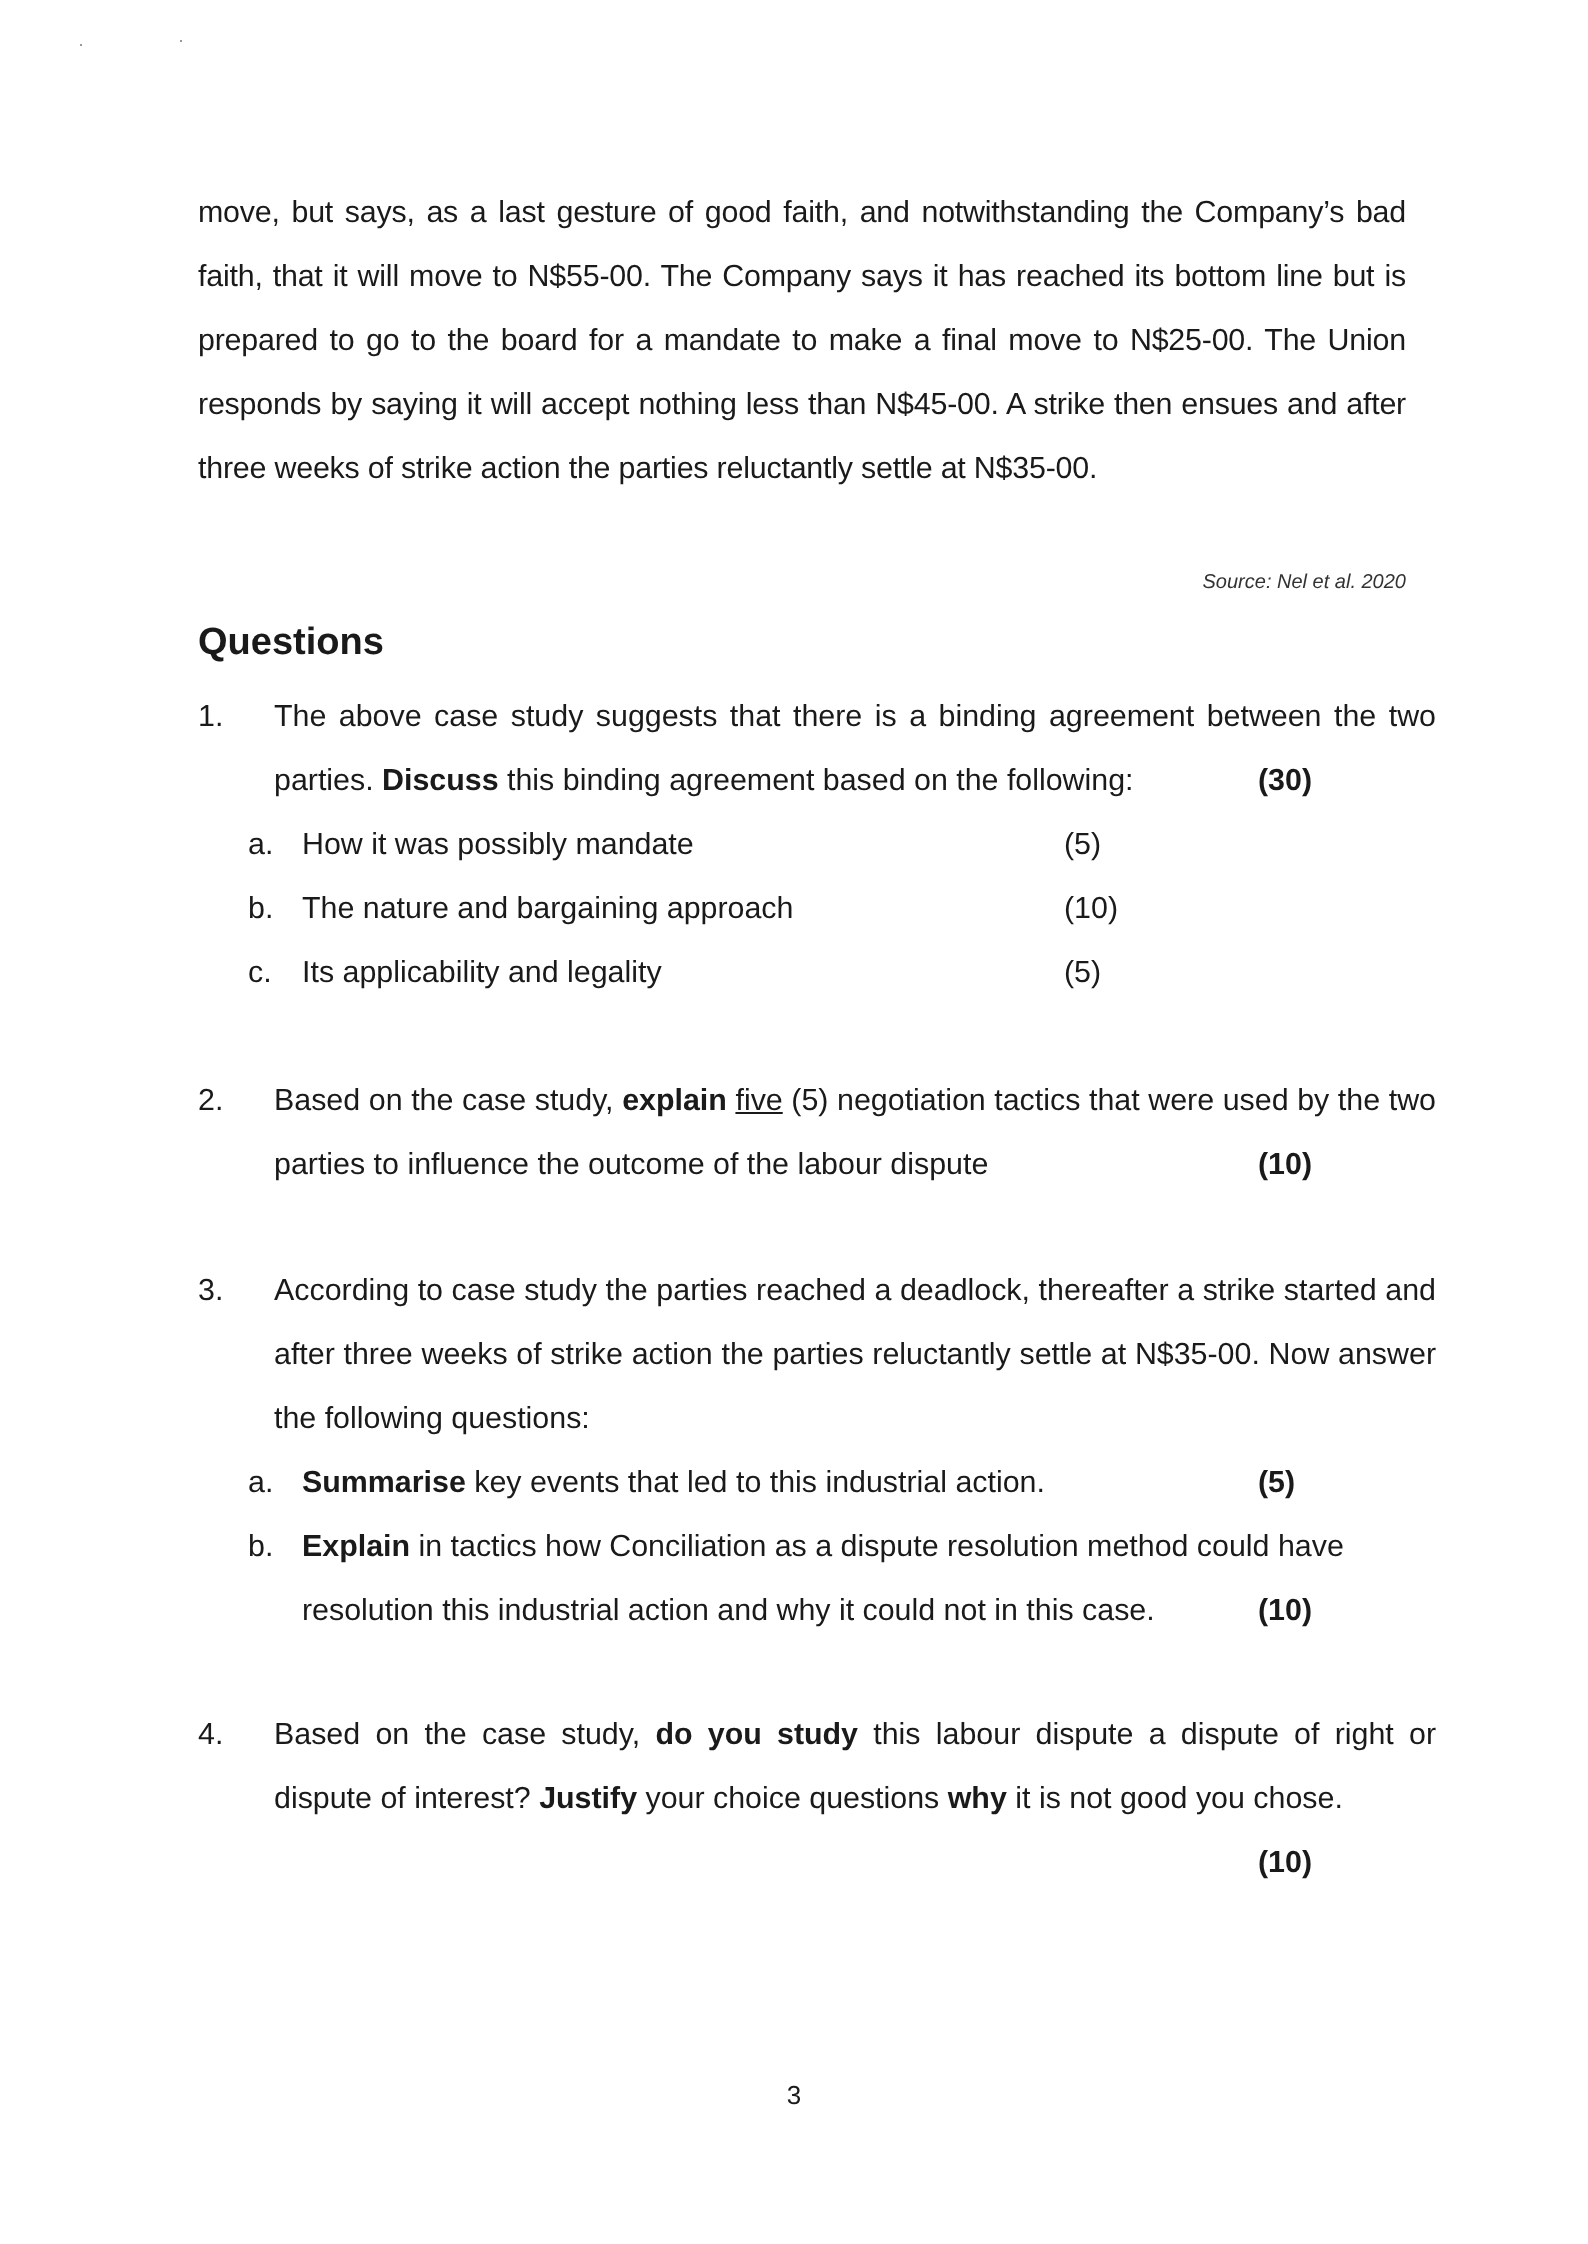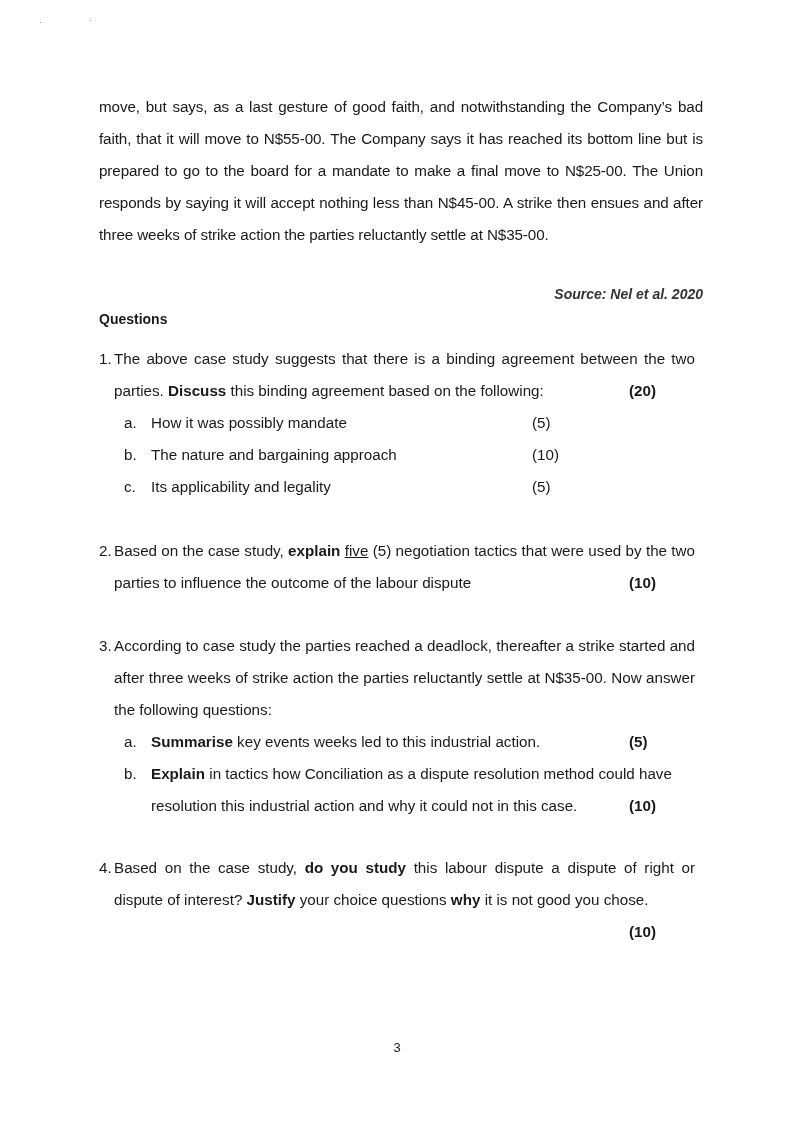--- a/index.html
+++ b/index.html
@@ -1,25 +1,25 @@
 <!DOCTYPE html>
 <html><head>
 <meta charset="utf-8">
 <style>
   html, body { margin: 0; padding: 0; background: #ffffff; }
   body { width: 794px; height: 1122px; position: relative; overflow: hidden;
          font-family: "Liberation Sans", "DejaVu Sans", sans-serif; color: #1a1a1a; }
   .page { position: absolute; left: 0; top: 0; width: 794px; height: 1122px; }
   .para { position: absolute; left: 99px; width: 604px; font-size: 15.2px; line-height: 32px;
           text-align: justify; letter-spacing: -0.1px; }
-  .source { position: absolute; right: 91px; top: 286px; font-size: 14px; font-style: italic; color: #333; font-weight: bold; }
-  .heading { position: absolute; left: 99px; top: 311px; font-size: 14px; font-weight: bold; }
+  .source { position: absolute; right: 91px; top: 286px; font-size: 10px; font-style: italic; color: #333; }
+  .heading { position: absolute; left: 99px; top: 311px; font-size: 19px; font-weight: bold; }
   .q { position: absolute; left: 99px; width: 604px; font-size: 15.2px; line-height: 32px; }
   .num { position: absolute; left: 0; top: 0; }
-  .qtext { margin-left: 15px; text-align: justify; }
+  .qtext { margin-left: 38px; text-align: justify; }
   .marks { position: absolute; font-weight: bold; }
   .sub { position: absolute; left: 124px; font-size: 15.2px; line-height: 32px; }
   .sub .letter { display: inline-block; width: 27px; }
   .subtext { position: absolute; left: 27px; top: 0; white-space: nowrap; }
   .submark { position: absolute; font-size: 15.2px; }
   b { font-weight: bold; }
   u { }
   .pageno { position: absolute; left: 0; width: 794px; top: 1040px; text-align: center; font-size: 13px; }
   .speck { position: absolute; width: 1px; height: 1px; background: #999; }
 </style>
@@ -35,21 +35,21 @@
 
   <div class="source">Source: Nel et al. 2020</div>
 
   <div class="heading">Questions</div>
 
   <div class="q" style="top:343px;">
     <span class="num">1.</span>
     <div class="qtext" style="width:581px;">
       <span>The above case study suggests that there is a binding agreement between the two parties. </span><b>Discuss</b><span> this binding agreement based on the following:</span>
     </div>
-    <span class="marks" style="left:530px;top:32px;">(20)</span>
+    <span class="marks" style="left:530px;top:32px;">(30)</span>
   </div>
 
   <div class="sub" style="top:407px;">
     <span class="letter">a.</span><span class="subtext">How it was possibly mandate</span>
   </div>
   <span class="submark" style="left:532px;top:414px;">(5)</span>
 
   <div class="sub" style="top:439px;">
     <span class="letter">b.</span><span class="subtext">The nature and bargaining approach</span>
   </div>
@@ -67,21 +67,21 @@
     </div>
     <span class="marks" style="left:530px;top:32px;">(10)</span>
   </div>
 
   <div class="q" style="top:630px;">
     <span class="num">3.</span>
     <div class="qtext" style="width:581px;">According to case study the parties reached a deadlock, thereafter a strike started and after three weeks of strike action the parties reluctantly settle at N$35-00. Now answer the following questions:</div>
   </div>
 
   <div class="sub" style="top:726px;">
-    <span class="letter">a.</span><span class="subtext"><b>Summarise</b><span> key events weeks led to this industrial action.</span></span>
+    <span class="letter">a.</span><span class="subtext"><b>Summarise</b><span> key events that led to this industrial action.</span></span>
   </div>
   <span class="marks" style="left:629px;top:733px;font-size:15.2px;">(5)</span>
 
   <div class="sub" style="top:758px;">
     <span class="letter">b.</span><span class="subtext"><b>Explain</b><span> in tactics how Conciliation as a dispute resolution method could have</span></span>
   </div>
   <div class="sub" style="top:790px;">
     <span class="subtext">resolution this industrial action and why it could not in this case.</span>
   </div>
   <span class="marks" style="left:629px;top:797px;font-size:15.2px;">(10)</span>

